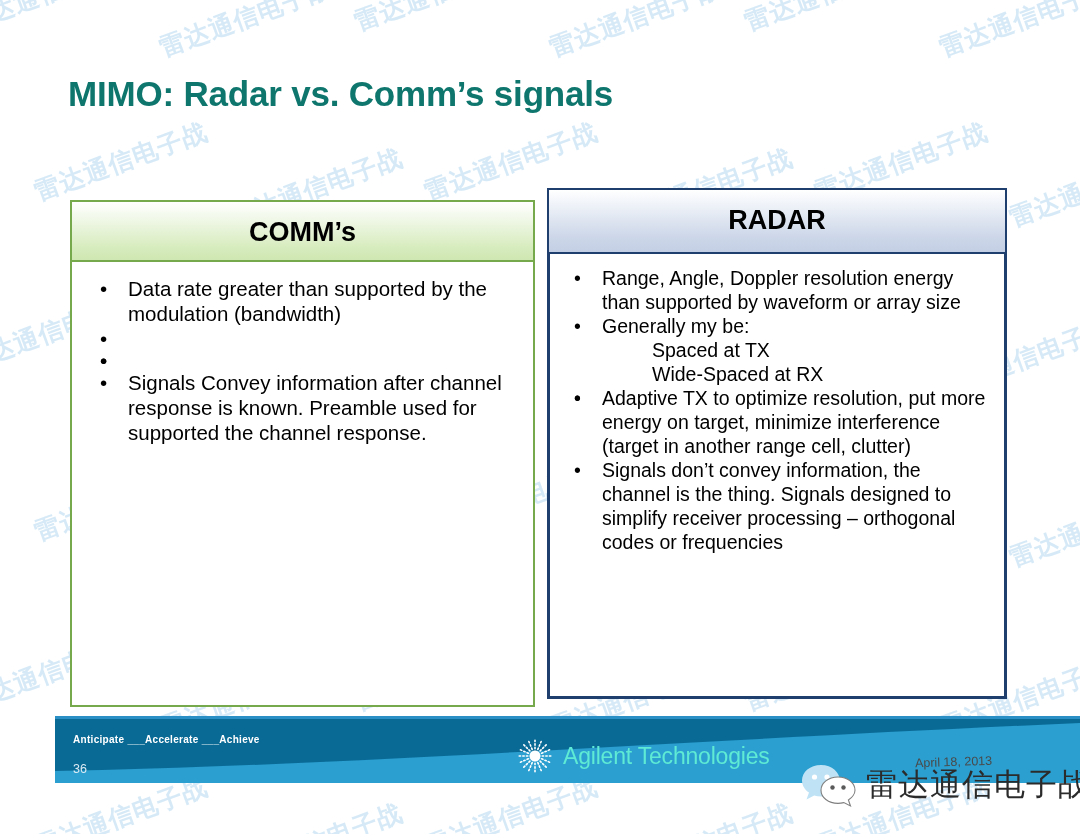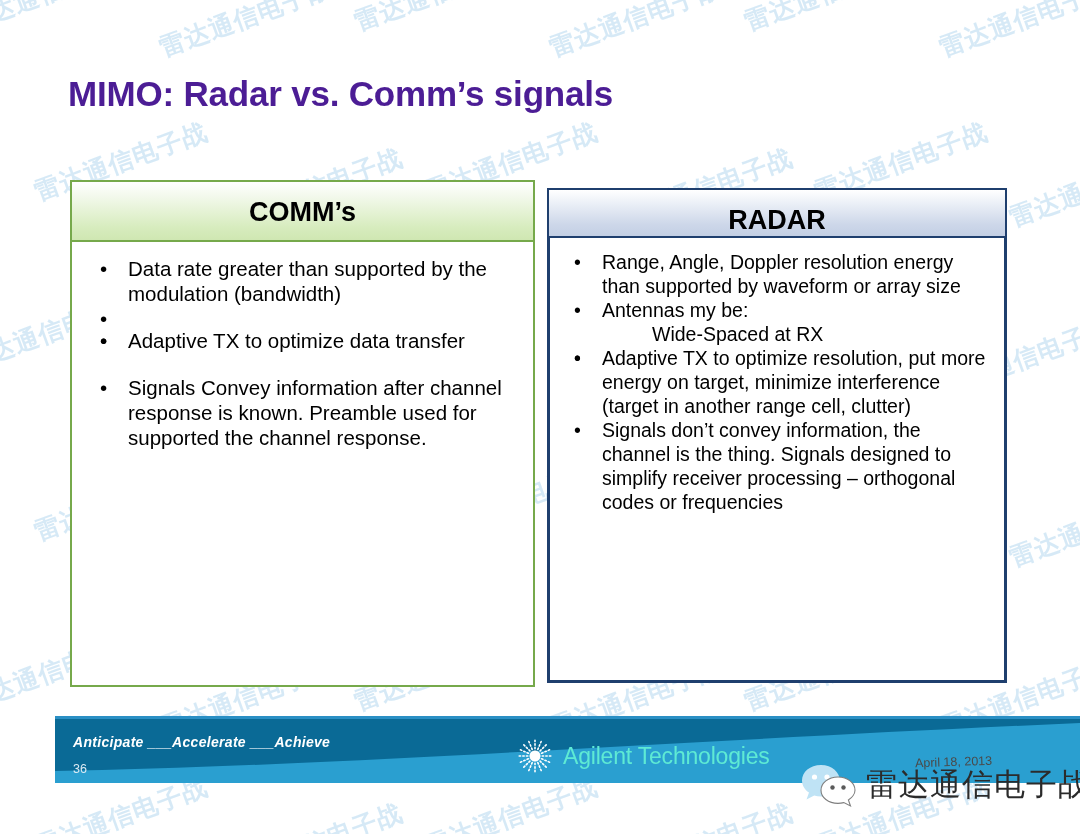--- a/index.html
+++ b/index.html
@@ -41,21 +41,21 @@
     opacity: .85;
   }
 
   
   .title {
     position: absolute;
     left: 68px;
     top: 74px;
     font-size: 35px;
     font-weight: bold;
-    color: #4c1d95;
+    color: #0f766e;
     letter-spacing: -0.2px;
     z-index: 10;
     white-space: nowrap;
   }
 
   
   .box {
     position: absolute;
     z-index: 10;
     box-sizing: border-box;
@@ -66,39 +66,39 @@
     font-weight: bold;
     color: #000000;
   }
   .box-body {
     box-sizing: border-box;
     background: #ffffff;
     overflow: hidden;
   }
 
   
-  #comm-box { left: 70px; top: 180px; width: 465px; height: 357px; }
+  #comm-box { left: 70px; top: 200px; width: 465px; height: 357px; }
   #comm-box .box-head {
     height: 62px;
     border: 2px solid #76a94b;
     background: linear-gradient(to bottom, #ffffff 0%, #f1f8e9 28%, #d7ecbe 78%, #cfe7b2 100%);
     font-size: 27px;
     line-height: 60px;
   }
   #comm-box .box-body {
     height: 445px;
     border: 2px solid #76a94b;
     border-top: none;
     padding: 14px 12px 0 14px;
   }
 
   
   #radar-box { left: 547px; top: 188px; width: 460px; height: 507px; }
   #radar-box .box-head {
-    height: 50px;
+    height: 66px;
     border: 2px solid #1f3f6e;
     background: linear-gradient(to bottom, #ffffff 0%, #eef2f8 25%, #cdd7e9 75%, #c3cfe4 100%);
     font-size: 27px;
     line-height: 60px;
   }
   #radar-box .box-body {
     height: 445px;
     border: 3px solid #1f3f6e;
     border-top: none;
     padding: 12px 10px 0 10px;
@@ -156,22 +156,21 @@
   }
   .footer .wave {
     position: absolute;
     left: 0; top: 0;
     width: 1025px; height: 64px;
   }
   .tagline {
     position: absolute;
     left: 18px;
     top: 15px;
-    font-size: 14px;
-    font-style: italic;
+    font-size: 10px;
     font-weight: bold;
     color: #ffffff;
     letter-spacing: .3px;
     z-index: 3;
     white-space: nowrap;
   }
   .page-num {
     position: absolute;
     left: 18px;
     top: 43px;
@@ -241,43 +240,43 @@
         </li>
         <li>
           <span class="dot">•</span>
         </li>
         <li class="spacer-gap"></li>
         <li>
           <span class="dot">•</span>
         </li>
         <li>
           <span class="dot">•</span>
-          <span>Adaptive TX to optimize data transfer</span>
         </li>
         <li class="spacer-gap"></li>
         <li>
           <span class="dot">•</span>
           <span>Signals Convey information after channel response is known. Preamble used for supported the channel response.</span>
         </li>
       </ul>
     </div>
   </div>
 
   <div class="box" id="radar-box">
     <div class="box-head">RADAR</div>
     <div class="box-body">
       <ul class="bullets radar-list">
         <li>
           <span class="dot">•</span>
           <span>Range, Angle, Doppler resolution energy than supported by waveform or array size</span>
         </li>
         <li>
           <span class="dot">•</span>
-          <span>Antennas my be:</span>
+          <span>Generally my be:</span>
           <div class="sub-lines">
+            <div>Spaced at TX</div>
             <div>Wide-Spaced at RX</div>
           </div>
         </li>
         <li>
           <span class="dot">•</span>
         </li>
         <li>
           <span class="dot">•</span>
           <span>Adaptive TX to optimize resolution, put more energy on target, minimize interference (target in another range cell, clutter)</span>
         </li>

